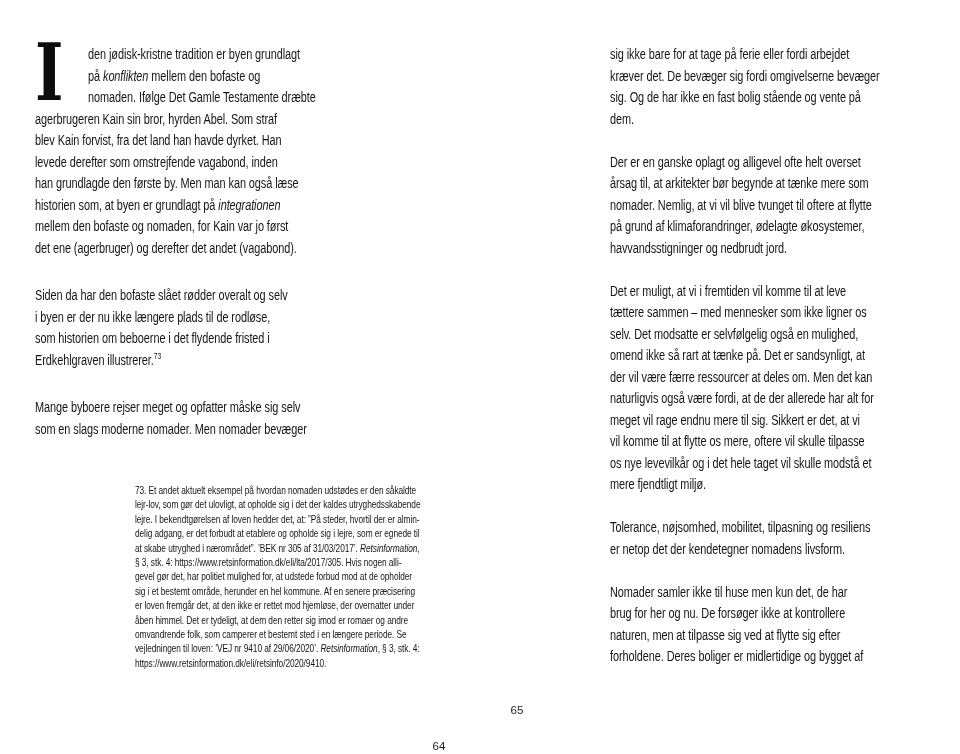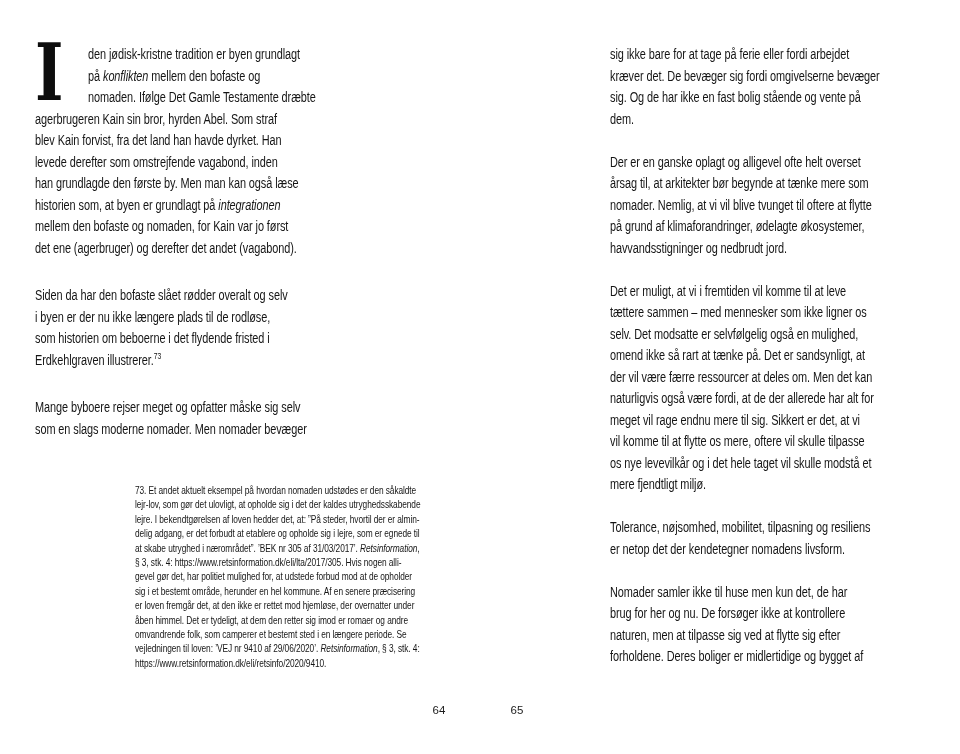--- a/index.html
+++ b/index.html
@@ -47,21 +47,21 @@
 
   .pagenum {
     position: absolute;
     top: 703px;
     width: 20px;
     text-align: center;
     font-size: 11.5px;
     line-height: 14px;
     color: #1b1b1b;
   }
-  .pagenum-left  { left: 429px; }
+  .pagenum-left  { left: 429px; margin-top: 36px; }
   .pagenum-right { left: 507px; }
 </style>
 </head>
 <body>
 
 <div class="spread">
 
   <div class="col body-col col-left">
     <p class="para">
       <span class="dropcap">I</span><span>den jødisk-kristne tradition er byen grundlagt<br>på <i>konflikten</i> mellem den bofaste og<br>nomaden. Ifølge Det Gamle Testamente dræbte<br>agerbrugeren Kain sin bror, hyrden Abel. Som straf<br>blev Kain forvist, fra det land han havde dyrket. Han<br>levede derefter som omstrejfende vagabond, inden<br>han grundlagde den første by. Men man kan også læse<br>historien som, at byen er grundlagt på <i>integrationen</i><br>mellem den bofaste og nomaden, for Kain var jo først<br>det ene (agerbruger) og derefter det andet (vagabond).</span>

